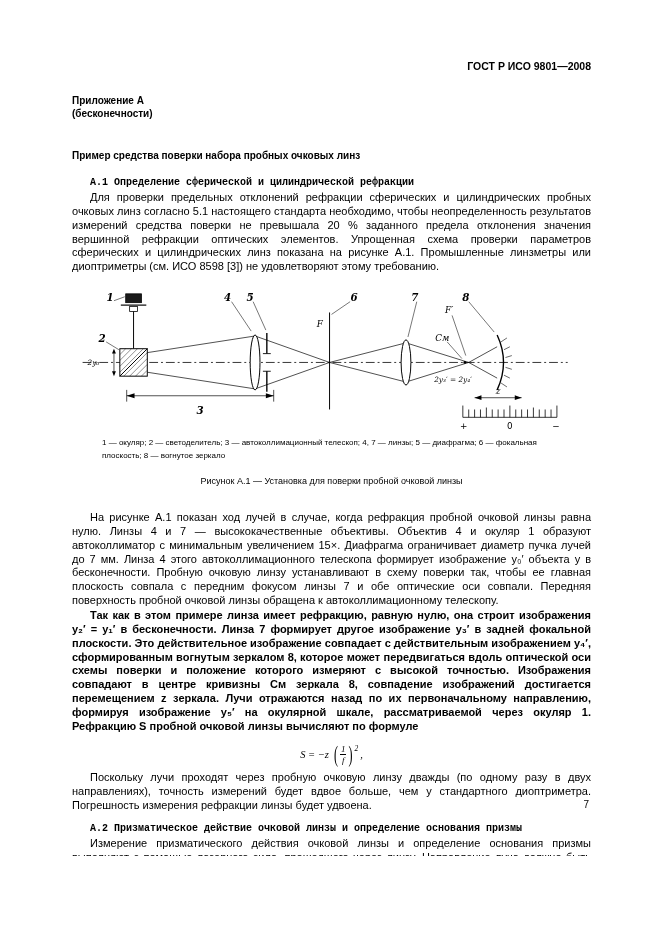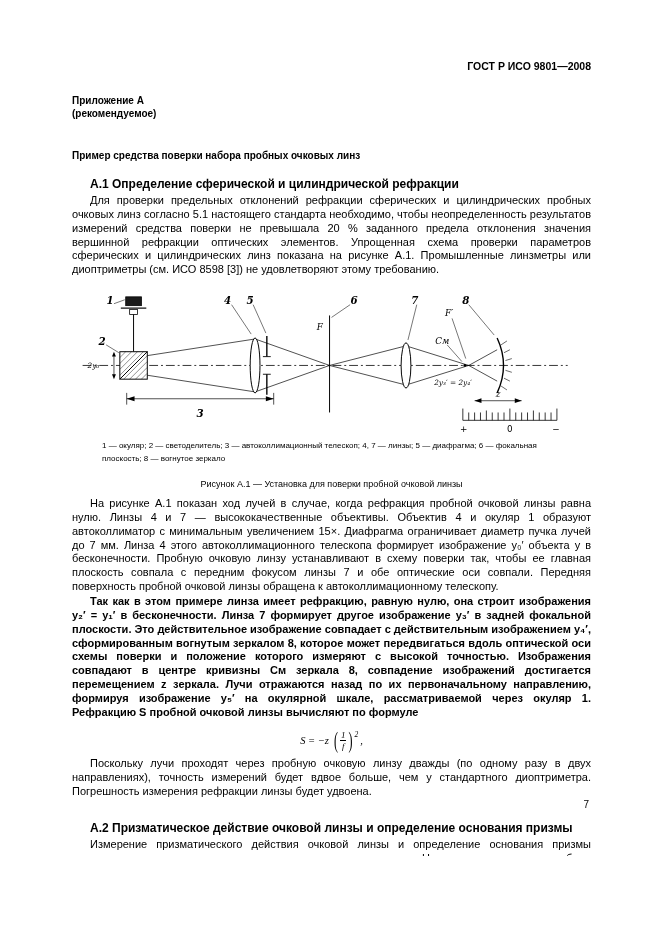--- a/index.html
+++ b/index.html
@@ -5,31 +5,31 @@
   * { box-sizing: border-box; }
   html, body { margin: 0; padding: 0; background: #ffffff; }
   .page {
     width: 661px; height: 856px; margin: 0 auto; background: #fff;
     font-family: "Liberation Sans", sans-serif; color: #000;
     padding: 60px 70px 0 72px; position: relative; overflow: hidden;
   }
   .doc-header { text-align: right; font-weight: bold; font-size: 10.5px; }
   .annex { text-align: left; font-weight: bold; font-size: 10px; line-height: 1.3; margin-top: 22px; }
   .doc-title { text-align: left; font-weight: bold; font-size: 10px; margin-top: 30px; }
-  .sec-heading { font-weight: bold; font-size: 12px; margin: 16px 0 3px; text-indent: 18px; }
-  .sec-heading.a2 { margin-top: 22px; }
+  .sec-heading { font-weight: bold; font-size: 10px; margin: 16px 0 3px; text-indent: 18px; font-family: Liberation Mono, monospace; }
+  .sec-heading.a2 { margin-top: 10px; }
   p.body {
     font-size: 11px; line-height: 1.26; text-align: justify;
     text-indent: 18px; margin: 0; padding: 0;
   }
   p.body + p.body { margin-top: 1px; font-weight: bold; }
   figure.figure { margin: 12px 0 0; padding: 0; }
   svg.diagram { display: block; margin: 0 auto; }
   .legend { font-size: 8px; text-align: left; line-height: 1.55; margin: 4px 30px 0; }
-  .caption { font-size: 9px; text-align: center; margin-top: 14px; margin-bottom: 8px; }
+  .caption { font-size: 9px; text-align: center; margin-top: 14px; margin-bottom: 25px; }
   .formula-row {
     display: flex; justify-content: center; align-items: center;
     margin: 10px 0 6px; font-size: 10.5px; font-style: italic;
     font-family: "Liberation Serif", serif;
   }
   .f-lhs { margin-right: 4px; }
   .paren { display: inline-block; transform: scaleY(2.0); font-size: 12px; font-style: normal; margin: 0 1px; font-weight: 300; }
   .frac { display: inline-flex; flex-direction: column; align-items: center; font-size: 9px; line-height: 1.15; }
   .frac .den { border-top: 1px solid #000; padding: 0 2px; }
   .frac .num { padding: 0 2px; }
@@ -45,21 +45,21 @@
 </style>
 </head>
 <body>
 
 <div class="page">
 
   <div class="doc-header">ГОСТ Р ИСО 9801—2008</div>
 
   <div class="annex">
     <div>Приложение А</div>
-    <div>(рекомендуемое)</div>
+    <div>(бесконечности)</div>
   </div>
 
   <div class="doc-title">Пример средства поверки набора пробных очковых линз</div>
 
   <div class="sec-heading">А.1  Определение сферической и цилиндрической рефракции</div>
   <p class="body">Для проверки предельных отклонений рефракции сферических и цилиндрических пробных очковых линз согласно 5.1 настоящего стандарта необходимо, чтобы неопределенность результатов измерений средства поверки не превышала 20 % заданного предела отклонения значения вершинной рефракции оптических элементов. Упрощенная схема проверки параметров сферических и цилиндрических линз показана на рисунке А.1. Промышленные линзметры или диоптриметры (см. ИСО 8598 [3]) не удовлетворяют этому требованию.</p>
 
   <figure class="figure">
     <svg class="diagram" viewBox="0 0 530 150" width="521" height="147" xmlns="http://www.w3.org/2000/svg">
 

